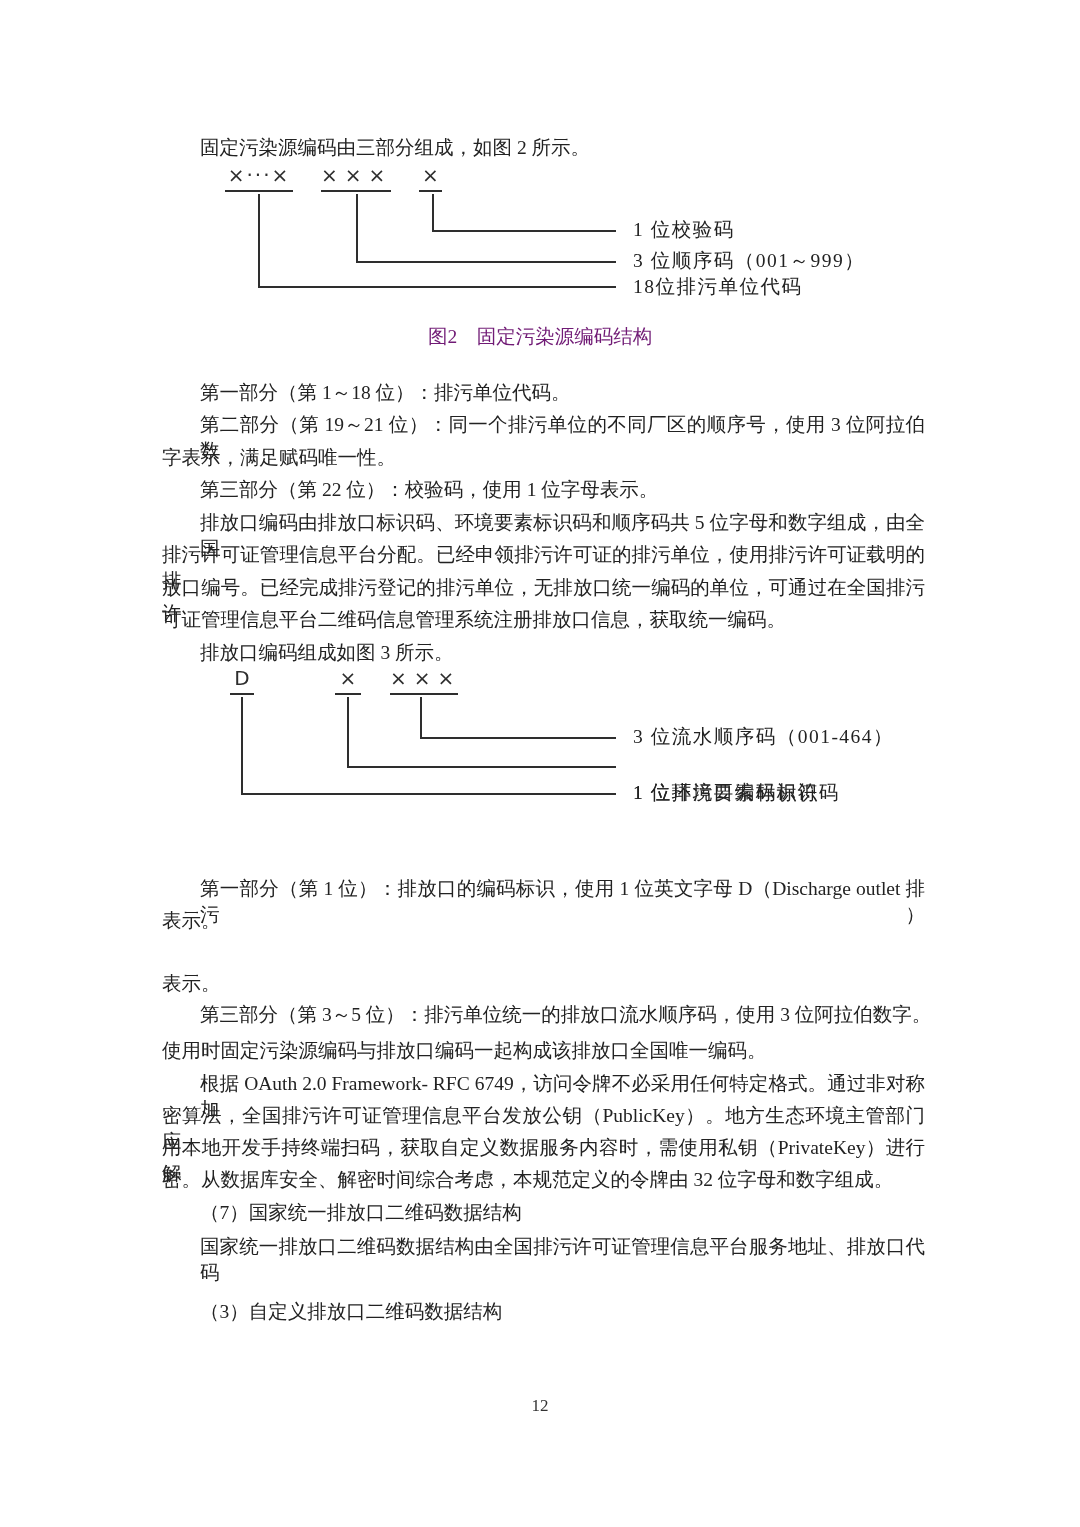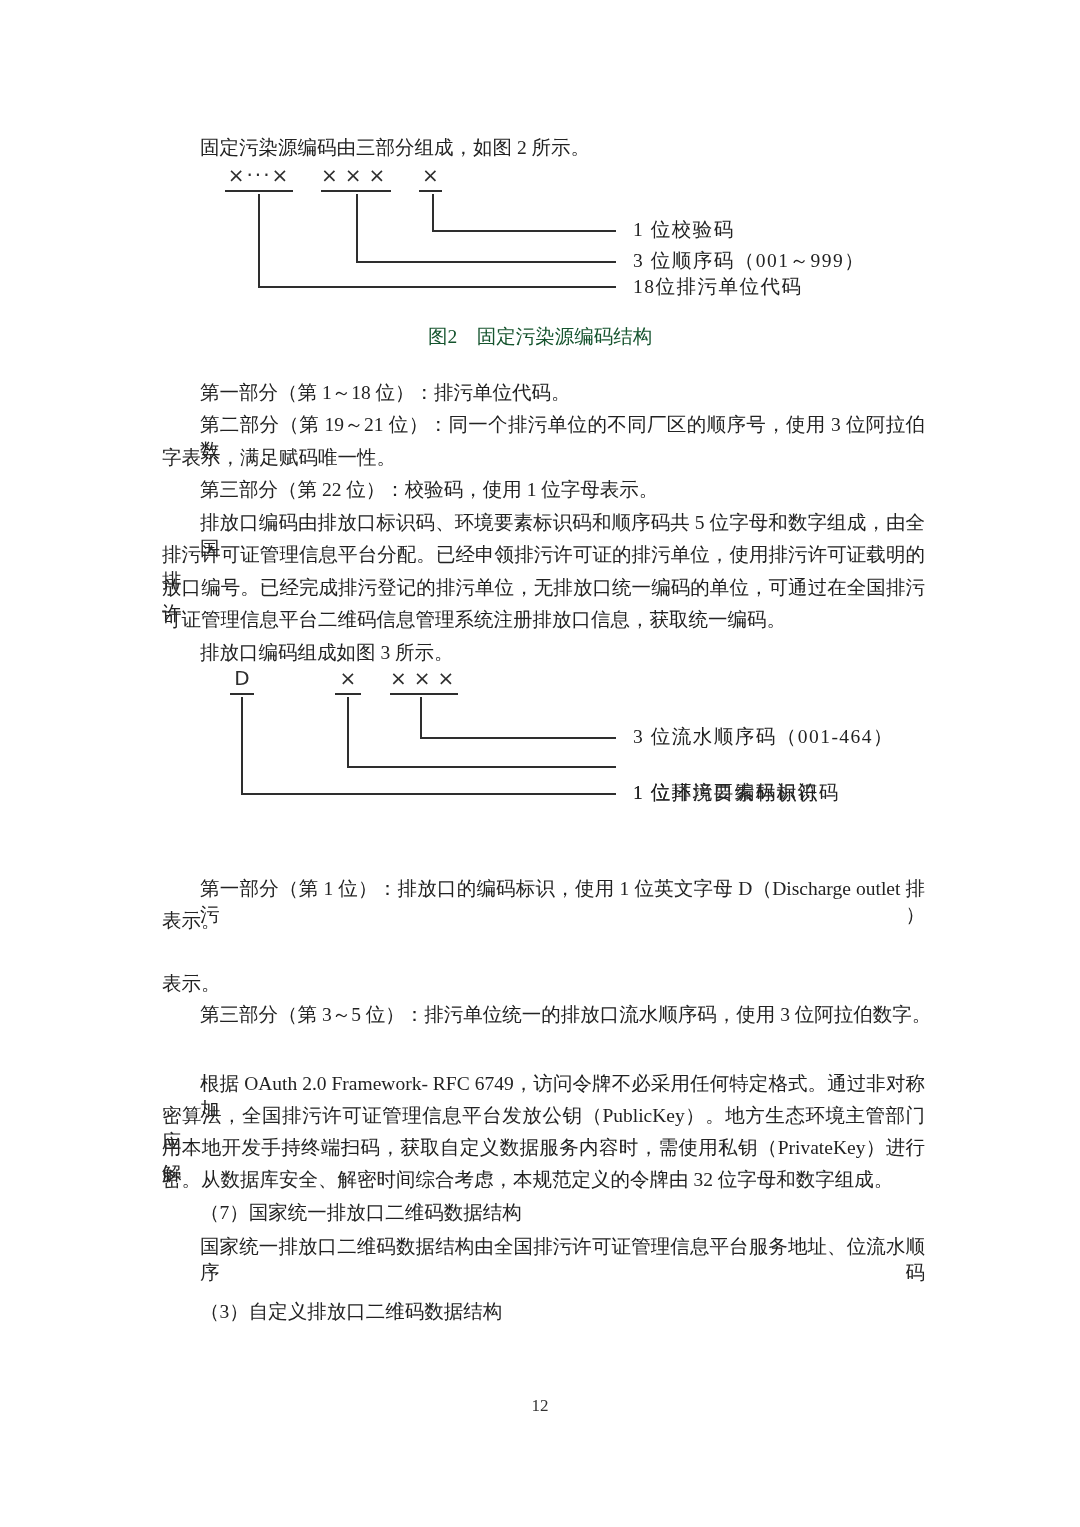--- a/index.html
+++ b/index.html
@@ -26,21 +26,21 @@
     white-space:normal;
     text-align:justify;
     text-align-last:justify;
   }
   .w-indent{width:725px;}
   .w-flush{width:763px;}
   .caption{
     position:absolute;left:0;width:1080px;
     text-align:center;
     font-size:19.5px;line-height:26px;
-    color:#14532d;
+    color:#701a75;
     white-space:pre;
   }
   
   .sym{
     position:absolute;
     font-family:"DejaVu Sans",sans-serif;
     font-size:20px;line-height:22px;
     text-align:center;
     color:#2e2e2e;
     border-bottom:2px solid #2e2e2e;
@@ -111,23 +111,24 @@
 
   <div class="flabel" style="left:633px;top:724px">3 位流水顺序码（001-464）</div>
   <div class="flabel" style="left:633px;top:780px">1 位环境要素标识符</div>
   <div class="flabel" style="left:633px;top:780px">1 位排污口编码标识码</div>
 
 
   <div class="tl indent just w-indent" style="top:876px">第一部分（第 1 位）：排放口的编码标识，使用 1 位英文字母 D（Discharge outlet 排污）</div>
   <div class="tl flush" style="top:908px">表示。</div>
   <div class="tl flush" style="top:971px">表示。</div>
   <div class="tl indent" style="top:1002px">第三部分（第 3～5 位）：排污单位统一的排放口流水顺序码，使用 3 位阿拉伯数字。</div>
+  <div class="tl flush" style="top:1038px">使用时固定污染源编码与排放口编码一起构成该排放口全国唯一编码。</div>
   <div class="tl indent just w-indent" style="top:1071px">根据 OAuth 2.0 Framework- RFC 6749，访问令牌不必采用任何特定格式。通过非对称加</div>
   <div class="tl flush just w-flush" style="top:1135px">用本地开发手持终端扫码，获取自定义数据服务内容时，需使用私钥（PrivateKey）进行解</div>
   <div class="tl flush just w-flush" style="top:1103px">密算法，全国排污许可证管理信息平台发放公钥（PublicKey）。地方生态环境主管部门应</div>
   <div class="tl flush" style="top:1167px">密。从数据库安全、解密时间综合考虑，本规范定义的令牌由 32 位字母和数字组成。</div>
   <div class="tl indent" style="top:1200px">（7）国家统一排放口二维码数据结构</div>
-  <div class="tl indent just w-indent" style="top:1234px">国家统一排放口二维码数据结构由全国排污许可证管理信息平台服务地址、位流水顺序码</div>
+  <div class="tl indent just w-indent" style="top:1234px">国家统一排放口二维码数据结构由全国排污许可证管理信息平台服务地址、排放口代码</div>
   <div class="tl indent" style="top:1299px">（3）自定义排放口二维码数据结构</div>
 
   <div class="pagenum" style="top:1394px">12</div>
 
 </div>
 
 </body></html>

